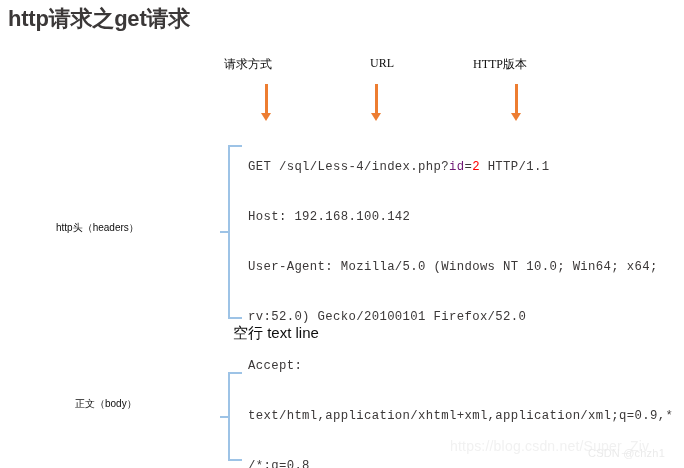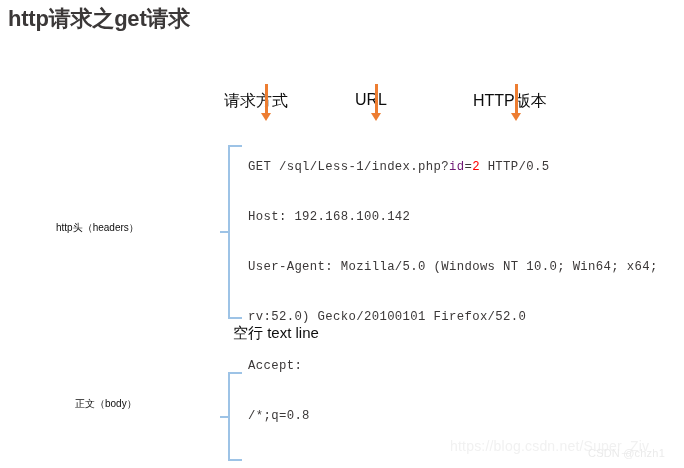--- a/index.html
+++ b/index.html
@@ -30,28 +30,27 @@
     font-size: 22px;
     font-weight: bold;
     color: #3b3838;
     letter-spacing: -0.2px;
     white-space: nowrap;
   }
 
   
   .callout-label {
     position: absolute;
-    font-size: 16px;
+    font-size: 12px;
     color: #0d0d0d;
     white-space: nowrap;
-    font-family: Liberation Sans, sans-serif;
-    margin-top: 35px;
+    font-family: Liberation Serif, serif;
   }
   #label-method { left: 224px; top: 56px; }
-  #label-url    { left: 355px; top: 56px; }
+  #label-url    { left: 370px; top: 56px; }
   #label-ver    { left: 473px; top: 56px; }
 
   
   .arrow {
     position: absolute;
     width: 11px;
   }
   .arrow .shaft {
     position: absolute;
     left: 4px;
@@ -192,25 +191,26 @@
   </div>
 
   <div class="bracket" id="bracket-headers">
     <div class="tick"></div>
   </div>
   <div class="bracket" id="bracket-body">
     <div class="tick"></div>
   </div>
 
   <div id="request-block">
-    <div class="line"><span>GET /sql/Less-1/index.php?</span><span class="tok-id">id</span><span>=</span><span class="tok-val">2</span><span> HTTP/0.5</span></div>
+    <div class="line"><span>GET /sql/Less-4/index.php?</span><span class="tok-id">id</span><span>=</span><span class="tok-val">2</span><span> HTTP/1.1</span></div>
     <div class="line">Host: 192.168.100.142</div>
     <div class="line">User-Agent: Mozilla/5.0 (Windows NT 10.0; Win64; x64;</div>
     <div class="line">rv:52.0) Gecko/20100101 Firefox/52.0</div>
     <div class="line">Accept:</div>
+    <div class="line">text/html,application/xhtml+xml,application/xml;q=0.9,*</div>
     <div class="line">/*;q=0.8</div>
     
     
     
     
   </div>
 
   <div id="blank-line-label">空行 text line</div>
 
   <div class="section-label" id="label-headers">http头（headers）</div>

